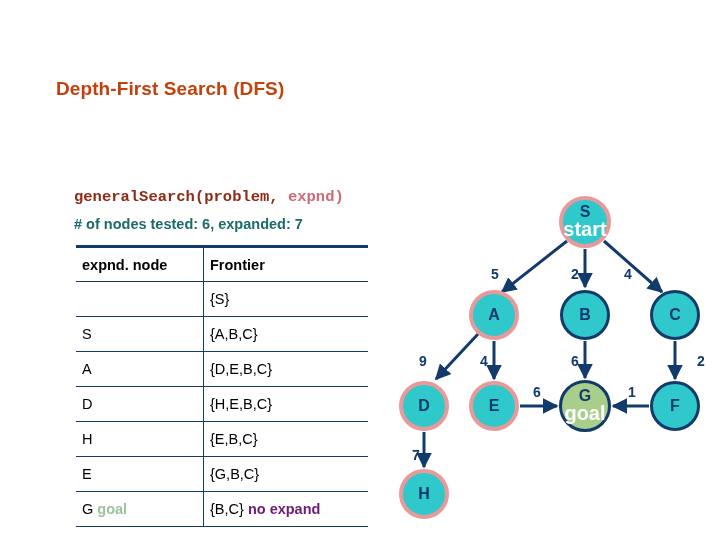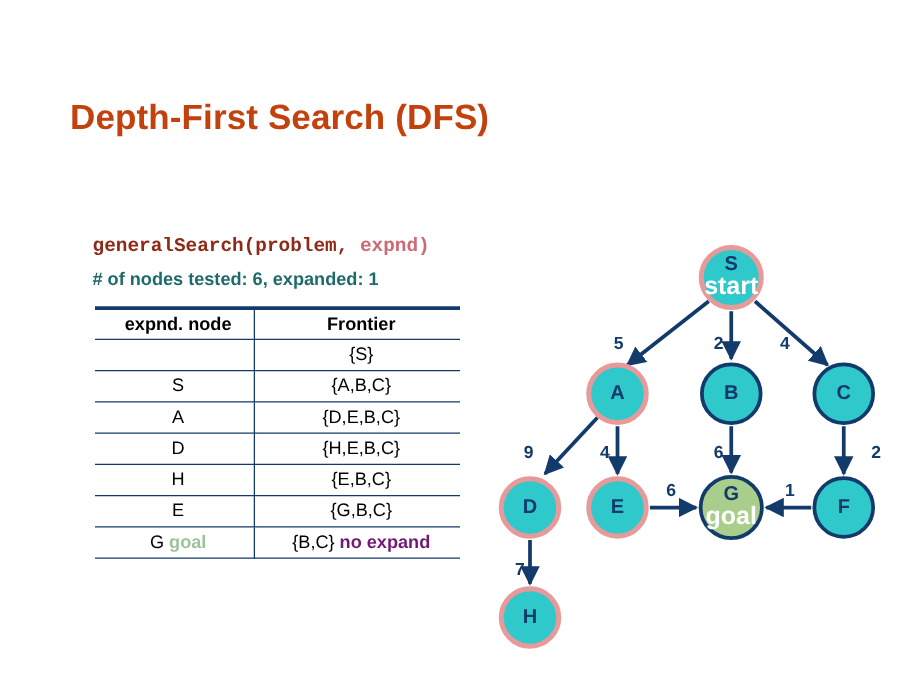--- a/index.html
+++ b/index.html
@@ -14,21 +14,21 @@
     background: #ffffff;
     overflow: hidden;
     font-family: "Liberation Sans", sans-serif;
   }
 
   
   #slide-title {
     position: absolute;
     left: 56px;
     top: 78px;
-    font-size: 28px;
+    font-size: 19px;
     font-weight: bold;
     color: #C2410C;
     letter-spacing: 0.1px;
     white-space: nowrap;
   }
 
   
   #code-line {
     position: absolute;
     left: 74px;
@@ -53,21 +53,21 @@
 
   
   #trace-table {
     position: absolute;
     left: 76px;
     top: 245px;
     width: 279px;
     border-collapse: collapse;
     table-layout: fixed;
   }
-  #trace-table tr { height: 25px; text-align: center; }
+  #trace-table tr { height: 35px; }
   #trace-table td {
     border-top: 1.6px solid #123A6B;
     border-bottom: 1.6px solid #123A6B;
     padding: 0 0 0 6px;
     font-size: 14.5px;
     color: #000000;
     vertical-align: middle;
     white-space: nowrap;
   }
   #trace-table tr.hdr td {
@@ -140,21 +140,21 @@
 <body>
 
 <div id="page">
 
   <div id="slide-title">Depth-First Search (DFS)</div>
 
   <div id="code-line">
     <span class="code-main">generalSearch(problem, </span><span class="code-arg">expnd)</span>
   </div>
 
-  <div id="stats-line"># of nodes tested: 6, expanded: 1</div>
+  <div id="stats-line"># of nodes tested: 6, expanded: 7</div>
 
   <table id="trace-table">
     <tbody>
       <tr class="hdr">
         <td class="col-node">expnd. node</td>
         <td class="col-frontier">Frontier</td>
       </tr>
     <tr>
           <td class="col-node"></td>
           <td class="col-frontier">{S}</td>

